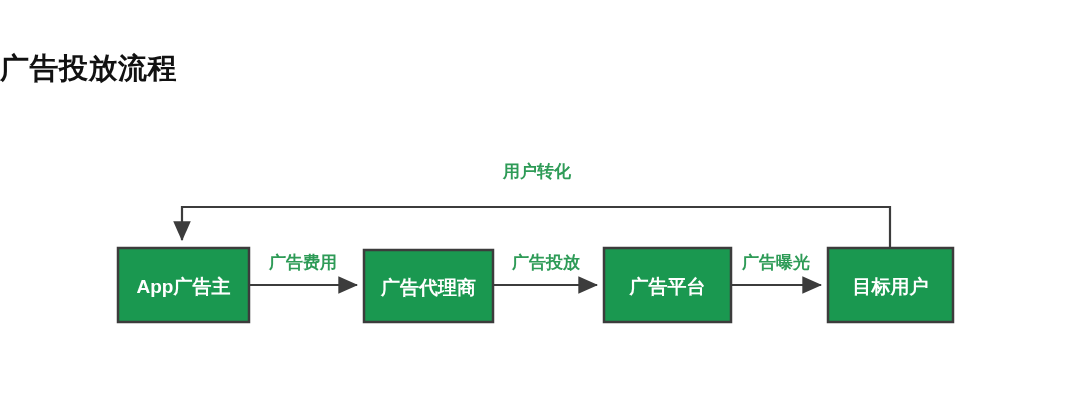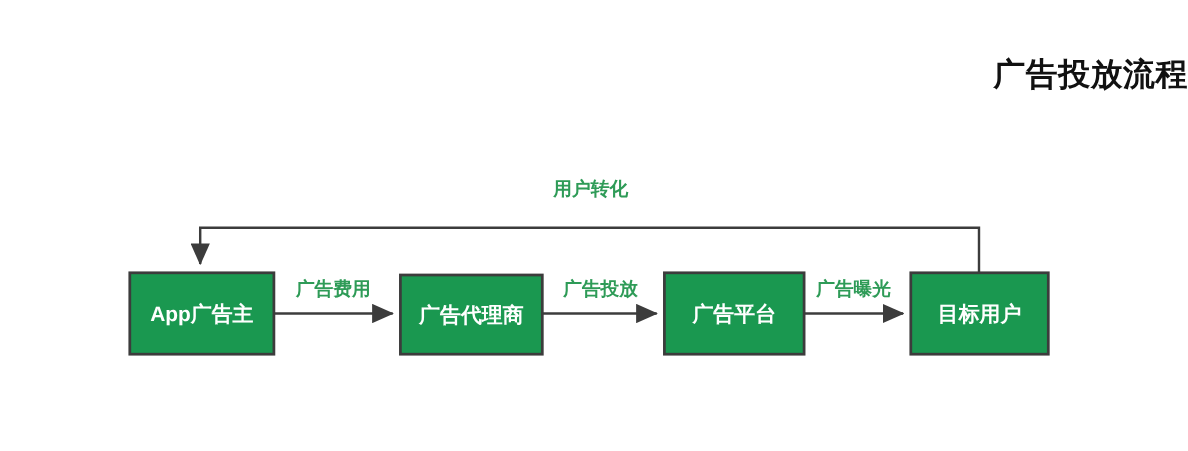--- a/index.html
+++ b/index.html
@@ -17,21 +17,21 @@
   #diagram-root {
     position: relative;
     width: 1080px;
     height: 410px;
   }
   .chart-title {
     position: absolute;
     left: 0;
     top: 48px;
     width: 1080px;
-    text-align: right;
+    text-align: left;
     font-size: 29px;
     font-weight: bold;
     color: #111111;
     letter-spacing: 0.5px;
     line-height: 40px;
   }
   svg.flow-canvas {
     position: absolute;
     left: 0;
     top: 0;

